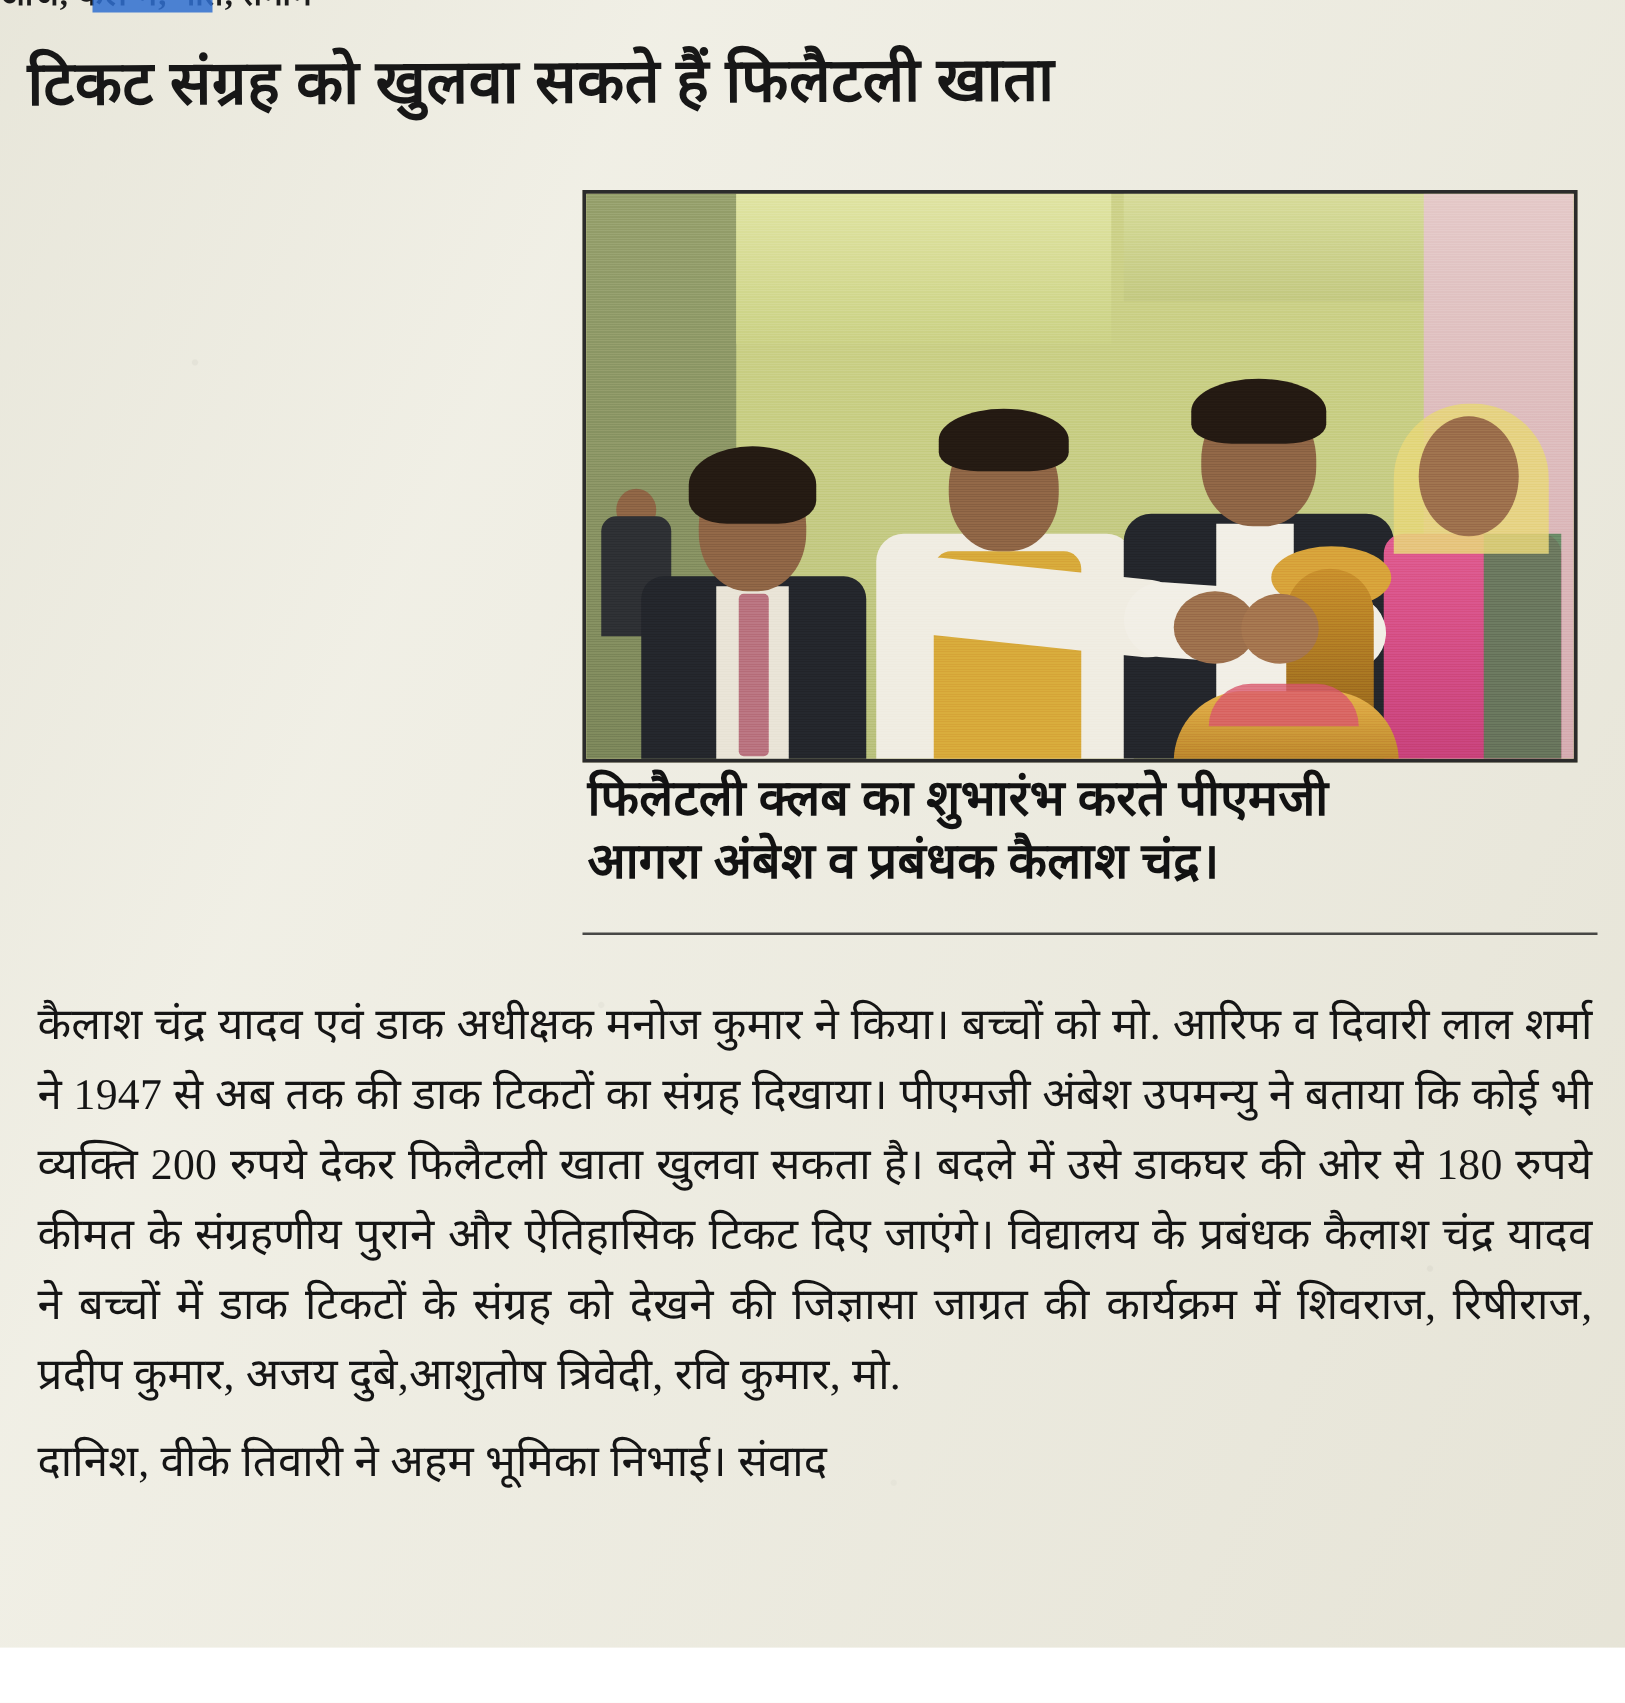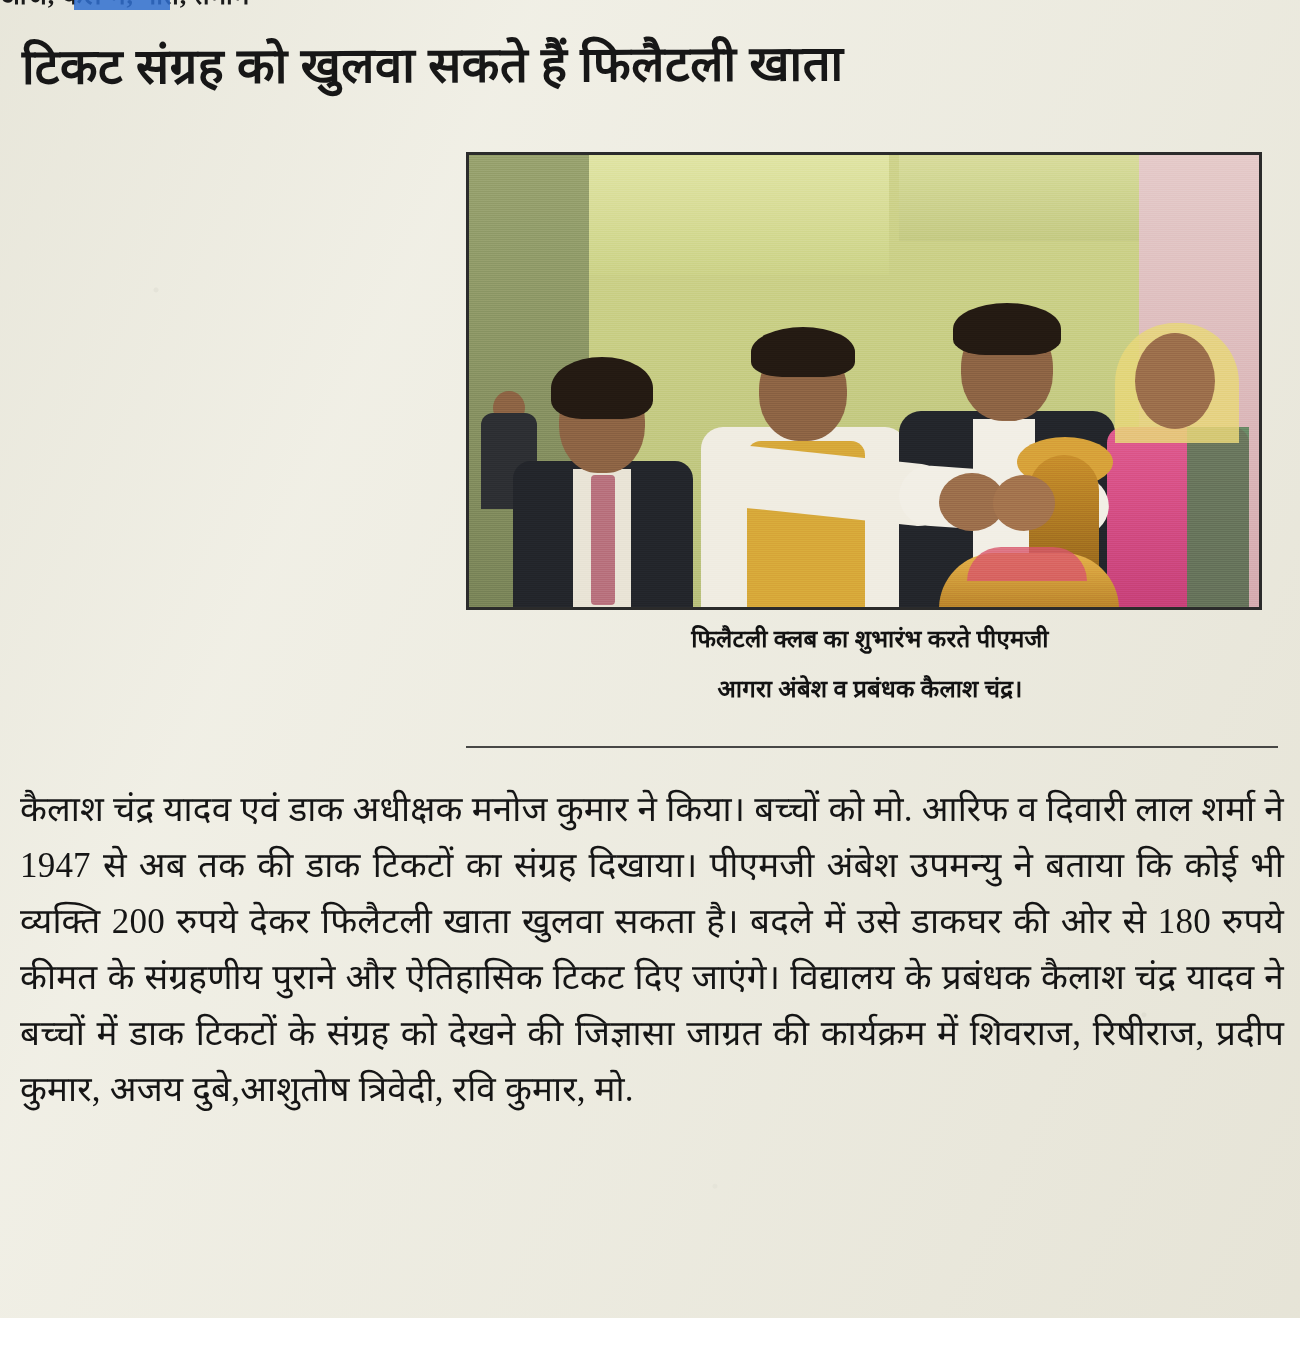--- a/index.html
+++ b/index.html
@@ -180,24 +180,23 @@
       mix-blend-mode: overlay; }
 
   
   .caption {
     position: absolute;
     top: 614px;
     left: 470px;
     width: 800px;
     font-family: "Liberation Serif", serif;
     font-weight: 700;
-    font-size: 24px;
+    font-size: 40px;
     line-height: 50px;
     color: #121212;
-    text-align: center;
     letter-spacing: 0.2px;
   }
   .caption-rule {
     position: absolute;
     top: 746px;
     left: 466px;
     width: 812px;
     height: 2px;
     background: #2a2a2a;
     opacity: .85;
@@ -209,21 +208,21 @@
     top: 778px;
     left: 16px;
     width: 1272px;
     font-family: "Liberation Serif", serif;
     font-size: 35px;
     line-height: 56px;
     color: #151515;
     text-align: justify;
     letter-spacing: 0.2px;
   }
-  .body-text p { margin: 4px; }
+  .body-text p { margin: 14px; }
   .body-text .last { text-align: left; }
 
   
   .skew { transform: rotate(-0.25deg); transform-origin: 50% 50%; }
 </style>
 </head>
 <body>
 
 <div class="page">
   <div class="paper-noise"></div>
@@ -287,14 +286,15 @@
   </div>
 
   <div class="caption">
     <div>फिलैटली क्लब का शुभारंभ करते पीएमजी</div>
     <div>आगरा अंबेश व प्रबंधक कैलाश चंद्र।</div>
   </div>
   <div class="caption-rule"></div>
 
   <div class="body-text">
     <p>कैलाश चंद्र यादव एवं डाक अधीक्षक मनोज कुमार ने किया। बच्चों को मो. आरिफ व दिवारी लाल शर्मा ने 1947 से अब तक की डाक टिकटों का संग्रह दिखाया। पीएमजी अंबेश उपमन्यु ने बताया कि कोई भी व्यक्ति 200 रुपये देकर फिलैटली खाता खुलवा सकता है। बदले में उसे डाकघर की ओर से 180 रुपये कीमत के संग्रहणीय पुराने और ऐतिहासिक टिकट दिए जाएंगे। विद्यालय के प्रबंधक कैलाश चंद्र यादव ने  बच्चों में डाक टिकटों के संग्रह को देखने की जिज्ञासा जाग्रत की कार्यक्रम में शिवराज, रिषीराज, प्रदीप कुमार, अजय दुबे,आशुतोष त्रिवेदी, रवि कुमार, मो.</p>
+    <p class="last">दानिश, वीके तिवारी ने अहम भूमिका निभाई। संवाद</p>
   </div>
 </div>
 
 </body></html>

